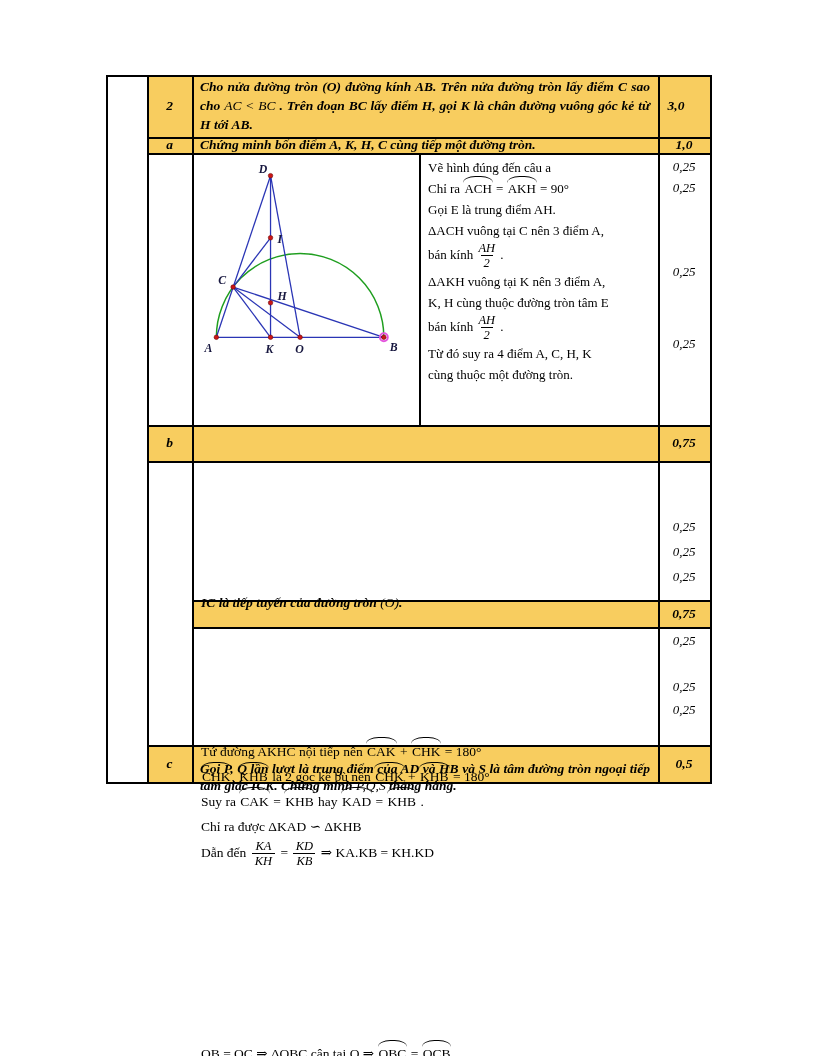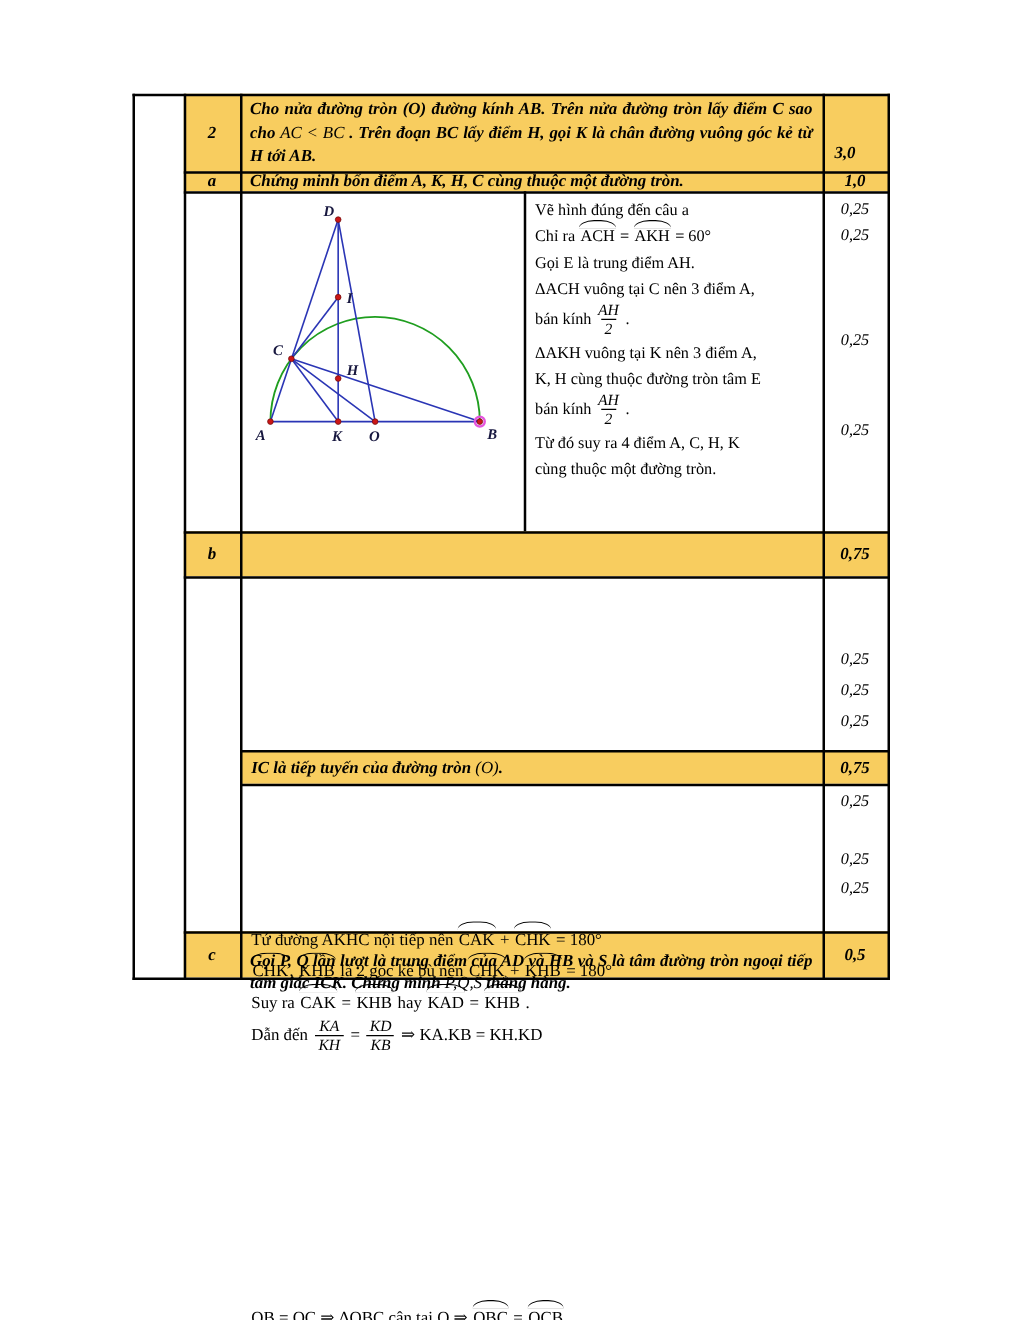--- a/index.html
+++ b/index.html
@@ -52,24 +52,24 @@
     <div class="hl" style="left:0;top:707px;width:606px;"></div>
     <div class="vl" style="left:0;top:0;height:709px;"></div>
     <div class="vl" style="left:41px;top:0;height:709px;"></div>
     <div class="vl" style="left:86px;top:0;height:709px;"></div>
     <div class="vl" style="left:552px;top:0;height:709px;"></div>
     <div class="vl" style="left:604px;top:0;height:709px;"></div>
     <div class="vl" style="left:313px;top:78px;height:272px;"></div>
 
     <div class="cell center hdr" style="left:41px;top:0;width:45px;height:62px;">2</div>
     <div class="cell hdr just" style="left:88px;top:2px;width:462px;height:58px;padding:0 6px;line-height:19px;"><span class="tx">Cho nửa đường tròn (O) đường kính AB. Trên nửa đường tròn lấy điểm C sao cho </span><span class="m">AC &lt; BC</span><span class="tx"> . Trên đoạn BC lấy điểm H, gọi K là chân đường vuông góc kẻ từ H tới AB.</span></div>
-    <div class="cell center score-y" style="left:552px;top:0;width:36px;height:62px;margin-top:16px;">3,0</div>
+    <div class="cell center score-y" style="left:552px;top:0;width:36px;height:62px;">3,0</div>
 
     <div class="cell center hdr" style="left:41px;top:62px;width:45px;height:16px;">a</div>
-    <div class="cell hdr" style="left:88px;top:62px;width:462px;height:16px;padding:0 6px;line-height:15px;"><span class="tx">Chứng minh bốn điểm A, K, H, C cùng thuộc một đường tròn.</span></div>
+    <div class="cell hdr" style="left:88px;top:62px;width:462px;height:16px;padding:0 6px;line-height:15px;"><span class="tx">Chứng minh bốn điểm A, K, H, C cùng tiếp một đường tròn.</span></div>
     <div class="cell center score-y" style="left:552px;top:62px;width:52px;height:16px;">1,0</div>
 
     <div class="cell" style="left:88px;top:80px;width:225px;height:268px;"><svg viewBox="0 0 225 272" width="100%" height="100%">
           <path d="M 21 185 A 85 85 0 0 1 191 185" fill="none" stroke="#1f9e1f" stroke-width="1.5"></path>
           <line x1="21" y1="185" x2="191" y2="185" stroke="#2a35b5" stroke-width="1.3"></line>
           <line x1="21" y1="185" x2="76" y2="21" stroke="#2a35b5" stroke-width="1.3"></line>
           <line x1="76" y1="21" x2="106" y2="185" stroke="#2a35b5" stroke-width="1.3"></line>
           <line x1="76" y1="21" x2="76" y2="185" stroke="#2a35b5" stroke-width="1.3"></line>
           <line x1="38" y1="134" x2="191" y2="185" stroke="#2a35b5" stroke-width="1.3"></line>
           <line x1="38" y1="134" x2="76" y2="185" stroke="#2a35b5" stroke-width="1.3"></line>
@@ -88,21 +88,21 @@
           <text x="9" y="200" fill="#17173f" font-size="12" font-style="italic" font-weight="bold" font-family="&quot;Liberation Serif&quot;,&quot;DejaVu Serif&quot;,serif">A</text>
           <circle cx="76" cy="185" r="2.3" fill="#cc1616" stroke="#6d0b0b" stroke-width="0.6"></circle>
           <text x="71" y="201" fill="#17173f" font-size="12" font-style="italic" font-weight="bold" font-family="&quot;Liberation Serif&quot;,&quot;DejaVu Serif&quot;,serif">K</text>
           <circle cx="106" cy="185" r="2.3" fill="#cc1616" stroke="#6d0b0b" stroke-width="0.6"></circle>
           <text x="101" y="201" fill="#17173f" font-size="12" font-style="italic" font-weight="bold" font-family="&quot;Liberation Serif&quot;,&quot;DejaVu Serif&quot;,serif">O</text>
           <circle cx="191" cy="185" r="2.3" fill="#cc1616" stroke="#6d0b0b" stroke-width="0.6"></circle>
           <text x="197" y="199" fill="#17173f" font-size="12" font-style="italic" font-weight="bold" font-family="&quot;Liberation Serif&quot;,&quot;DejaVu Serif&quot;,serif">B</text>
         </svg></div>
     <div class="cell sol" style="left:315px;top:78px;width:237px;height:272px;padding:4px 0 0 7px;font-size:13px;line-height:21px;">
         <div class="sline"><span class="tx">Vẽ hình đúng đến câu </span><span class="m">a</span></div>
-        <div class="sline"><span class="tx">Chỉ ra </span><span class="m arc">ACH</span><span class="m"> = </span><span class="m arc">AKH</span><span class="m"> = 60°</span></div>
+        <div class="sline"><span class="tx">Chỉ ra </span><span class="m arc">ACH</span><span class="m"> = </span><span class="m arc">AKH</span><span class="m"> = 90°</span></div>
         <div class="sline"><span class="tx">Gọi </span><span class="m">E</span><span class="tx"> là trung điểm </span><span class="m">AH.</span></div>
         <div class="sline"><span class="m">ΔACH</span><span class="tx"> vuông tại </span><span class="m">C</span><span class="tx"> nên 3 điểm </span><span class="m">A,</span></div>
         <div class="sline"><span class="tx">bán kính </span><span class="frac">
             <span class="num">AH</span>
             <span class="den">2</span>
           </span><span class="tx"> .</span></div>
         <div class="sline"><span class="m">ΔAKH</span><span class="tx"> vuông tại </span><span class="m">K</span><span class="tx"> nên 3 điểm </span><span class="m">A,</span></div>
         <div class="sline"><span class="m">K, H</span><span class="tx"> cùng thuộc đường tròn tâm </span><span class="m">E</span></div>
         <div class="sline"><span class="tx">bán kính </span><span class="frac">
             <span class="num">AH</span>
@@ -118,35 +118,36 @@
         <span class="sc" style="top: 181px;">0,25</span>
       </div>
 
     <div class="cell center hdr" style="left:41px;top:350px;width:45px;height:36px;">b</div>
     <div class="cell center score-y" style="left:552px;top:350px;width:52px;height:36px;">0,75</div>
 
     <div class="cell sol" style="left:86px;top:386px;width:466px;height:139px;padding:6px 0 0 9px;line-height:25px;">
         <div class="sline"><span class="tx">Tứ đường </span><span class="m">AKHC</span><span class="tx"> nội tiếp nên </span><span class="m arc">CAK</span><span class="m"> + </span><span class="m arc">CHK</span><span class="m"> = 180°</span></div>
         <div class="sline"><span class="m arc">CHK</span><span class="m">, </span><span class="m arc">KHB</span><span class="tx"> là 2 góc kề bù nên </span><span class="m arc">CHK</span><span class="m"> + </span><span class="m arc">KHB</span><span class="m"> = 180°</span></div>
         <div class="sline"><span class="tx">Suy ra </span><span class="m arc">CAK</span><span class="m"> = </span><span class="m arc">KHB</span><span class="tx"> hay </span><span class="m arc">KAD</span><span class="m"> = </span><span class="m arc">KHB</span><span class="tx"> .</span></div>
+        <div class="sline"><span class="tx">Chỉ ra được </span><span class="m">ΔKAD ∽ ΔKHB</span></div>
         <div class="sline"><span class="tx">Dẫn đến </span><span class="frac">
             <span class="num">KA</span>
             <span class="den">KH</span>
           </span><span class="m"> = </span><span class="frac">
             <span class="num">KD</span>
             <span class="den">KB</span>
           </span><span class="m"> ⇒ KA.KB = KH.KD</span></div>
       </div>
     <div class="lane" id="lane-b" style="left:552px;top:386px;width:52px;height:139px;">
         <span class="sc" style="top: 56px;">0,25</span>
         <span class="sc" style="top: 81px;">0,25</span>
         <span class="sc" style="top: 106px;">0,25</span>
       </div>
 
-    <div class="cell hdr" style="left:86px;top:525px;width:528px;height:27px;padding:4px 0 0 9px;line-height:20px;"><span class="tx">IC là tiếp tuyến của đường tròn </span><span class="m">(O)</span><span class="tx">.</span></div>
+    <div class="cell hdr" style="left:86px;top:514px;width:528px;height:27px;padding:4px 0 0 9px;line-height:20px;"><span class="tx">IC là tiếp tuyến của đường tròn </span><span class="m">(O)</span><span class="tx">.</span></div>
     <div class="cell center score-y" style="left:552px;top:525px;width:52px;height:27px;">0,75</div>
 
     <div class="cell sol" style="left:86px;top:552px;width:466px;height:118px;padding:4px 0 0 9px;line-height:23px;">
         <div class="sline"><span class="m">OB = OC ⇒ ΔOBC</span><span class="tx"> cân tại </span><span class="m">O ⇒ </span><span class="m arc">OBC</span><span class="m"> = </span><span class="m arc">OCB</span></div>
       </div>
     <div class="lane" id="lane-c" style="left:552px;top:552px;width:52px;height:118px;">
         <span class="sc" style="top: 4px;">0,25</span>
         <span class="sc" style="top: 50px;">0,25</span>
         <span class="sc" style="top: 73px;">0,25</span>
       </div>

